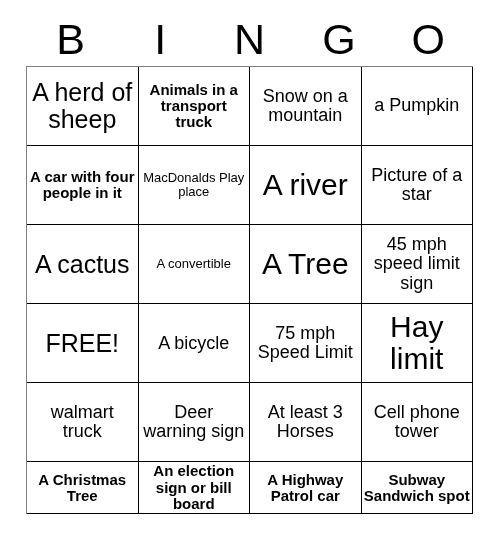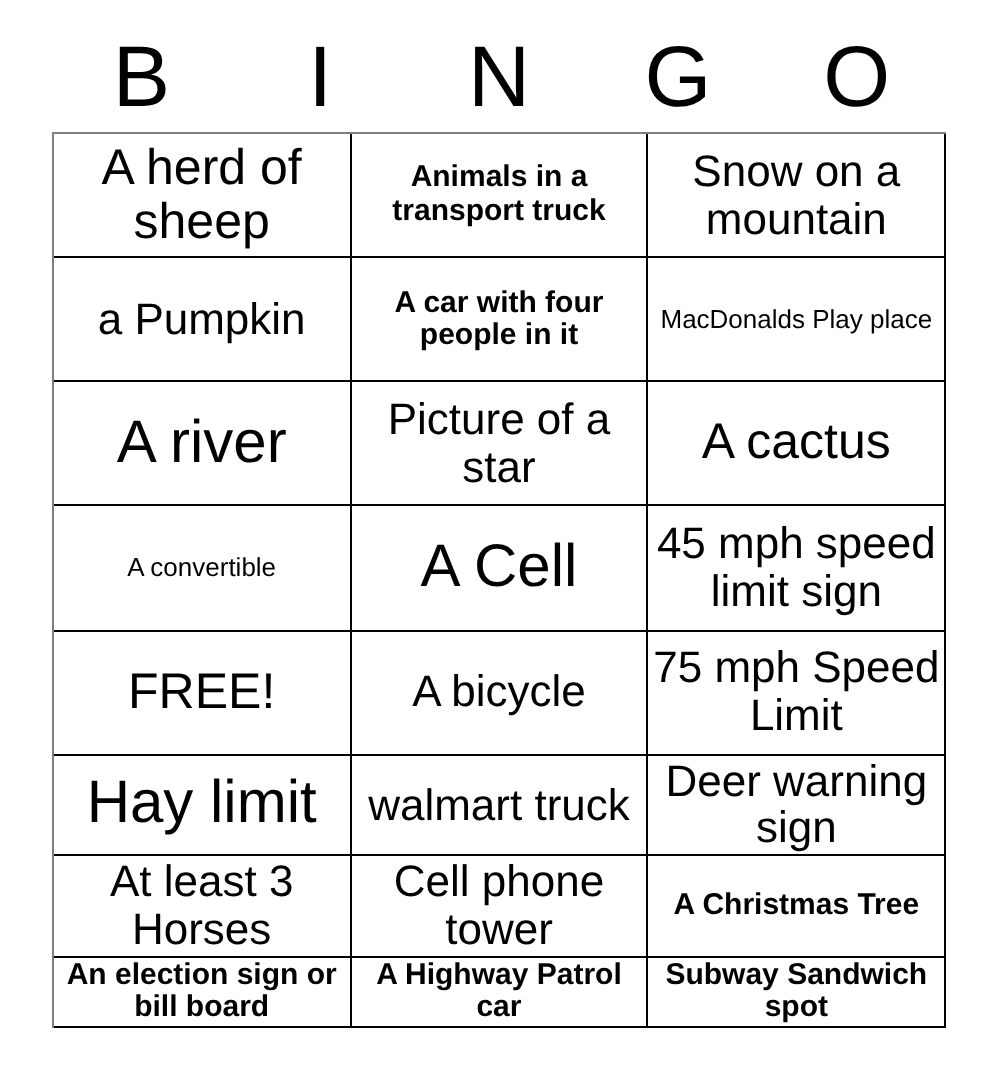--- a/index.html
+++ b/index.html
@@ -42,21 +42,21 @@
   #grid {
     position: absolute;
     left: 26px;
     top: 66px;
     width: 447px;
     height: 448px;
     box-sizing: border-box;
     border-top: 1px solid #7f7f7f;
     border-left: 1px solid #7f7f7f;
     display: grid;
-    grid-template-columns: repeat(3, 1fr);
+    grid-template-columns: repeat(4, 1fr);
     grid-template-rows: repeat(5, 1fr);
   }
   .cell {
     box-sizing: border-box;
     border-right: 1px solid #000000;
     border-bottom: 1px solid #000000;
     display: flex;
     align-items: center;
     justify-content: center;
     text-align: center;
@@ -65,21 +65,21 @@
     background: #ffffff;
   }
   .cell span {
     display: block;
     width: 100%;
     line-height: 1.08;
     word-wrap: break-word;
   }
   .fs-xl span { font-size: 30px; }
   .fs-lg span { font-size: 25px; }
-  .fs-md span { font-size: 22px; }
+  .fs-md span { font-size: 18px; }
   .fs-sm span { font-size: 15px; font-weight: bold; }
   .fs-xs span { font-size: 13px; }
 </style>
 </head>
 <body>
 
 <div id="card">
 
   <div id="header-row">
     <div class="header-letter">B</div>
@@ -117,21 +117,21 @@
         <span>Picture of a star</span>
       </div>
     <div class="cell fs-lg">
         <span>A cactus</span>
       </div>
     <div class="cell fs-xs">
         <span>A convertible</span>
       </div>
 
     <div class="cell fs-xl">
-        <span>A Cell</span>
+        <span>A Tree</span>
       </div>
     <div class="cell fs-md">
         <span>45 mph speed limit sign</span>
       </div>
     <div class="cell fs-lg">
         <span>FREE!</span>
       </div>
     <div class="cell fs-md">
         <span>A bicycle</span>
       </div>

